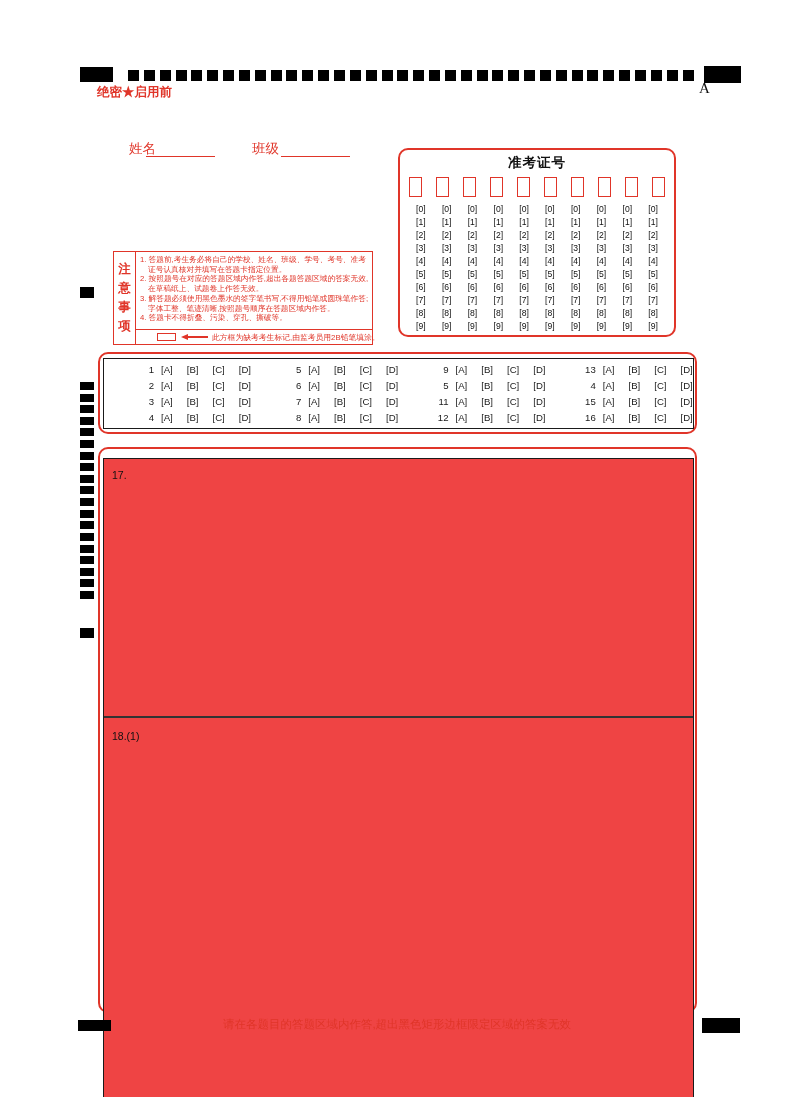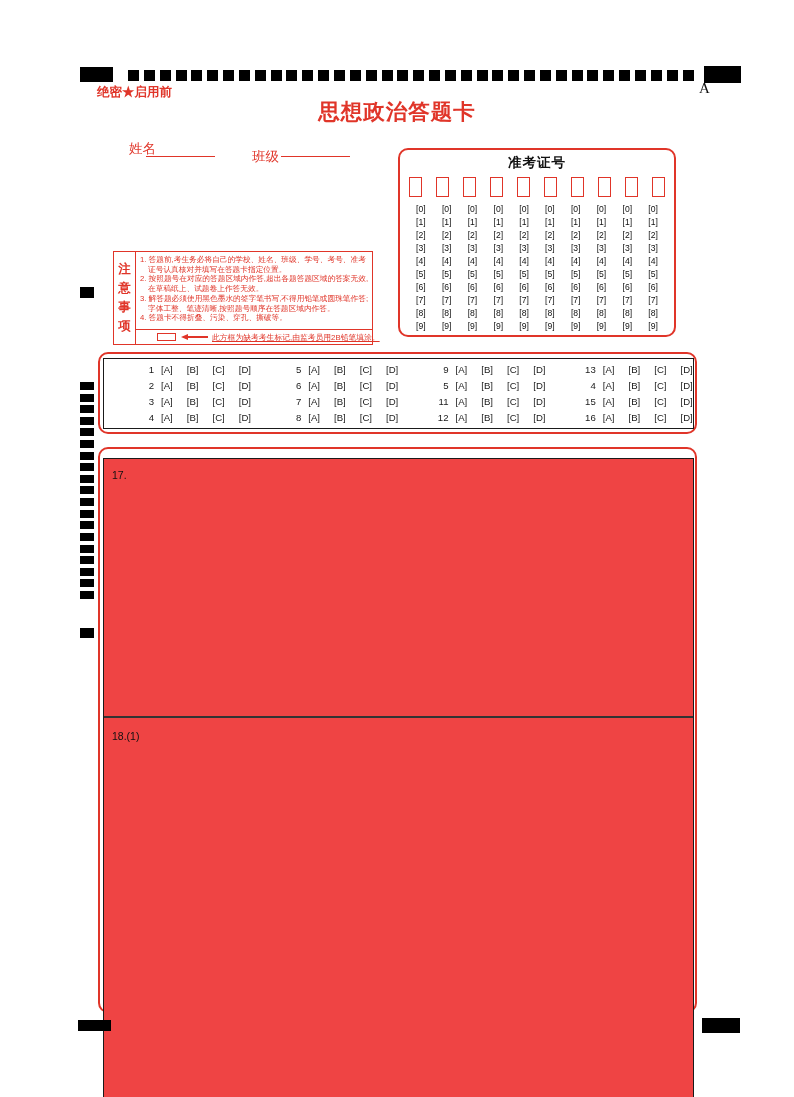--- a/index.html
+++ b/index.html
@@ -27,21 +27,21 @@
 
   .sec   { position: absolute; left: 97px; top: 84px; color: var(--accent);
            font-weight: bold; font-size: 12.5px; }
   .ver   { position: absolute; left: 699px; top: 80px; font-family: "Liberation Serif", serif;
            font-size: 15px; color: #111; }
   .title { position: absolute; left: 197px; top: 97px; width: 400px; text-align: center;
            font-size: 21.5px; font-weight: bold; color: var(--accent); letter-spacing: 1px; }
 
   .flabel { position: absolute; top: 140px; color: var(--accent); font-size: 13.5px; }
   .name-label  { left: 129px; }
-  .class-label { left: 252px; margin-top: 8px; }
+  .class-label { left: 252px; }
   .uline { position: absolute; top: 156px; height: 1.2px; background: var(--accent); }
   .uline-name  { left: 146px; width: 69px; }
   .uline-class { left: 281px; width: 69px; }
 
   .barcode { position: absolute; left: 125px; top: 160px; width: 233px; height: 80px;
              border: 1.6px dashed var(--accent); display: flex; align-items: center;
              justify-content: center; }
   .barcode span { color: var(--accent); font-size: 14px; letter-spacing: 3px; }
 
   .notice { position: absolute; left: 113px; top: 251px; width: 260px; height: 94px;
@@ -53,21 +53,21 @@
   .notice-list  { flex: 1; padding: 3px 3px 1px 4px; color: var(--accent);
                   font-size: 7.7px; line-height: 9.7px; }
   .notice-item  { padding-left: 8px; text-indent: -8px; }
   .absent-row { height: 15px; border-top: 1.3px solid var(--accent); display: flex;
                 align-items: center; padding-left: 21px; }
   .absent-box { width: 19px; height: 8px; border: 1.6px solid var(--accent); flex: none; }
   .tri   { width: 0; height: 0; border-top: 3.5px solid transparent;
            border-bottom: 3.5px solid transparent; border-right: 7px solid var(--accent);
            margin-left: 5px; flex: none; }
   .shaft { width: 20px; height: 2.2px; background: var(--accent); margin-right: 4px; flex: none; }
-  .absent-note { color: var(--accent); font-size: 7.8px; white-space: nowrap; text-decoration: underline; }
+  .absent-note { color: var(--accent); font-size: 7.8px; white-space: nowrap; }
 
   .examno { position: absolute; left: 398px; top: 148px; width: 278px; height: 189px;
             border: 2px solid var(--accent); border-radius: 10px; }
   .examno-title { text-align: center; margin-top: 4px; font-size: 13.5px; font-weight: bold;
                   color: #111; letter-spacing: 1px; }
   .sqrow { display: flex; justify-content: space-between; margin: 5px 9px 0; }
   .sq { width: 13px; height: 20px; border: 1.6px solid var(--accent); }
   .digit-grid { display: grid; grid-template-columns: repeat(10, 1fr); margin: 6px 8px 0;
                 text-align: center; font-size: 8.6px; color: #111; }
   .digit-cell { line-height: 13px; }
@@ -160,21 +160,20 @@
       <div class="lmark"></div>
       <div class="lmark"></div>
       <div class="lmark"></div>
       <div class="lmark"></div>
       <div class="lmark"></div>
     </div>
   <div class="blk lsingle2"></div>
 
   <div class="sec">绝密★启用前</div>
   <div class="ver">A</div>
-  <div class="title">思想政治答题卡</div>
 
   <div class="flabel name-label">姓名</div>
   <div class="uline uline-name"></div>
   <div class="flabel class-label">班级</div>
   <div class="uline uline-class"></div>
 
 
   <div class="notice">
     <div class="notice-title">
         <span>注</span>
@@ -477,16 +476,17 @@
   <div class="ans-outer"></div>
   <div class="ans-inner">
     <div class="area a17">
       <span class="qlabel">17.</span>
     </div>
     <div class="area a18">
       <span class="qlabel">18.(1)</span>
     </div>
   </div>
 
+  <div class="footer">请在各题目的答题区域内作答,超出黑色矩形边框限定区域的答案无效</div>
   <div class="blk blk-bl"></div>
   <div class="blk blk-br"></div>
 
 </div>
 
 </body></html>

